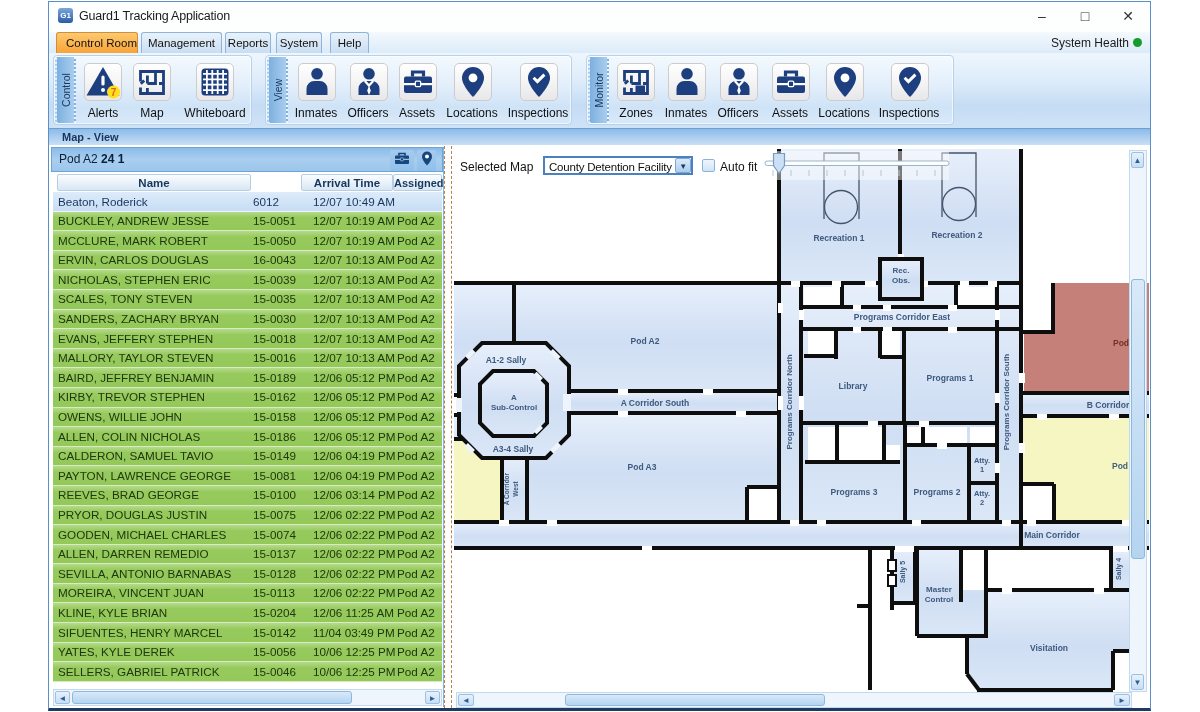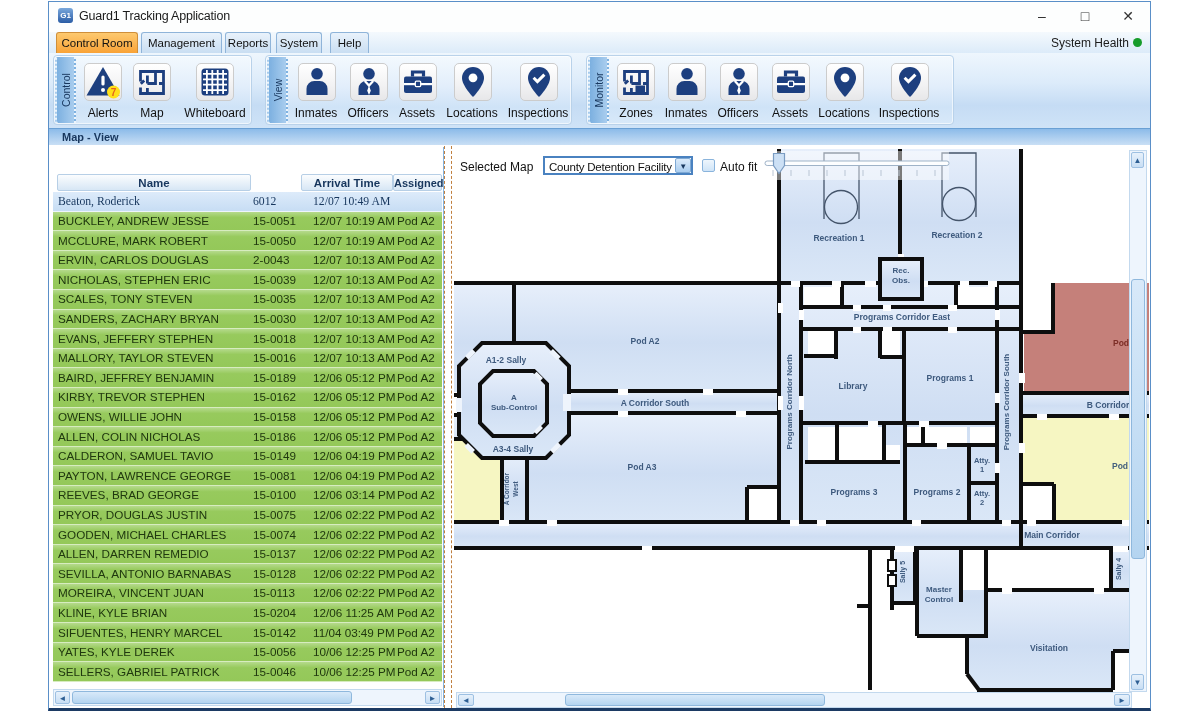--- a/index.html
+++ b/index.html
@@ -29,21 +29,21 @@
 #band span { position:absolute; left:13px; top:2px; font-size:11px; color:#17365d; font-weight:bold; }
 
 #leftpanel { left:2px; top:145px; width:393px; height:560px; background:#fff; border-right:1px solid #86b3dd; }
 #podhdr { left:0; top:0px; width:100%; height:25px; background:linear-gradient(#8abce9,#a9ceef 50%, #9cc6ec); border:1px solid #6ea3d4; font-size:12px; color:#0c1f38; line-height:23px; padding-left:7px; }
 .podicon { position:absolute; top:2px; width:24px; height:21px; border-radius:2px; background:linear-gradient(#a6cbee,#8fc0ea); text-align:center; }
 
 #thead { left:2px; top:27px; width:389px; height:17px; }
 .th { position:absolute; top:0; height:17px; background:linear-gradient(#fbfdfe,#d7e6f5); border:1px solid #b7cfe6; border-radius:2px; font-size:11.5px; font-weight:bold; color:#17365d; text-align:center; line-height:16px; }
 #rows { left:2px; top:45px; width:389px; height:490px; }
 .row { position:relative; width:100%; height:19.6px; font-size:11.7px; color:#20380f; background:linear-gradient(#b5da8c 0%, #97ca5d 30%, #94c859 100%); border-bottom:1px solid #d7ecc0; }
-.row.blue { background:linear-gradient(#ddebfa,#c7ddf4); color:#17365d; border-bottom:1px solid #eef5fc;font-family:Liberation Serif, serif; }
+.row.blue { background:linear-gradient(#ddebfa,#c7ddf4); color:#17365d; border-bottom:1px solid #eef5fc; }
 .c1 { position:absolute; left:5px; top:2.5px; }
 .c2 { position:absolute; left:200px; top:2.5px; }
 .c3 { position:absolute; left:252px; top:2.5px;margin-left:8px; }
 .c4 { position:absolute; left:344px; top:2.5px; }
 
 .sb { background:#eef5fd; border:1px solid #c3d9ee; }
 .sbbtn { position:absolute; background:linear-gradient(#e7f1fb,#c8def4); border:1px solid #9dc0e2; border-radius:2px; color:#2d5e93; text-align:center; }
 .sbthumb { position:absolute; background:linear-gradient(#d8e9f9,#b4d4f0); border:1px solid #8fb8dd; border-radius:3px; }
 
 #mappanel { left:404px; top:144px; width:696px; height:562px; background:#fff; }
@@ -66,21 +66,21 @@
 
     <div class="abs winbtn" style="right:93px;">–</div>
 
     <div class="abs winbtn" style="right:50px;">□</div>
 
     <div class="abs winbtn" style="right:7px;">✕</div>
   </div>
 
   <div id="tabstrip" class="abs">
 
-    <div class="tab sel" style="left:7px; width:82px;">Control Room</div>
+    <div class="tab sel" style="left:7px; width:82px;text-align:right;">Control Room</div>
 
     <div class="tab" style="left:92px; width:81px;">Management</div>
 
     <div class="tab" style="left:176px; width:46px;">Reports</div>
 
     <div class="tab" style="left:227px; width:46px;">System</div>
 
     <div class="tab" style="left:281px; width:39px;">Help</div>
 
     <div id="syshealth" class="abs">System Health<span class="dot"></span></div>
@@ -236,20 +236,34 @@
       <div class="rlbl" style="left:287px; width:70px;">Inspections</div>
     </div>
   </div>
 
   <div id="band" class="abs">
       <span>Map - View</span>
     </div>
 
   <div id="leftpanel" class="abs">
 
+    <div id="podhdr" class="abs">Pod A2 <b>24</b>&nbsp;<b>1</b>
+      
+      <div class="podicon" style="right:28px;"><svg width="18" height="17" viewBox="0 0 36 34">
+            <rect x="4" y="11" width="28" height="17" rx="2" fill="#17457e"></rect>
+            <path d="M12 11 v-4 h12 v4" fill="none" stroke="#17457e" stroke-width="3.4"></path>
+            <rect x="4" y="17.5" width="28" height="2.4" fill="#9fc8ec"></rect>
+            <rect x="15" y="15.6" width="6" height="6" rx="1" fill="#17457e" stroke="#9fc8ec" stroke-width="1.4"></rect>
+          </svg></div>
+      
+      <div class="podicon" style="right:6px; width:19px;"><svg width="16" height="18" viewBox="0 0 32 36">
+            <path d="M16 3 a10 10 0 0 1 10 10 C26 20.5 16 31 16 31 S6 20.5 6 13 A10 10 0 0 1 16 3 Z" fill="#17457e"></path>
+            <circle cx="16" cy="13" r="4" fill="#fff"></circle>
+          </svg></div>
+    </div>
 
     <div id="thead" class="abs">
       <div class="th" style="left:4px; width:194px;">Name</div>
       <div class="th" style="left:198px; width:72px;margin-top:32px;">Number</div>
       <div class="th" style="left:248px; width:92px;">Arrival Time</div>
       <div class="th" style="left:340px; width:49px; font-size:11px;">Assigned</div>
     </div>
 
     <div id="rows" class="abs">
       <div class="row blue">
@@ -264,21 +278,21 @@
           <span class="c4">Pod A2</span>
         </div>
       <div class="row">
           <span class="c1">MCCLURE, MARK ROBERT</span>
           <span class="c2">15-0050</span>
           <span class="c3">12/07 10:19 AM</span>
           <span class="c4">Pod A2</span>
         </div>
       <div class="row">
           <span class="c1">ERVIN, CARLOS DOUGLAS</span>
-          <span class="c2">2-0043</span>
+          <span class="c2">16-0043</span>
           <span class="c3">12/07 10:13 AM</span>
           <span class="c4">Pod A2</span>
         </div>
       <div class="row">
           <span class="c1">NICHOLAS, STEPHEN ERIC</span>
           <span class="c2">15-0039</span>
           <span class="c3">12/07 10:13 AM</span>
           <span class="c4">Pod A2</span>
         </div>
       <div class="row">

